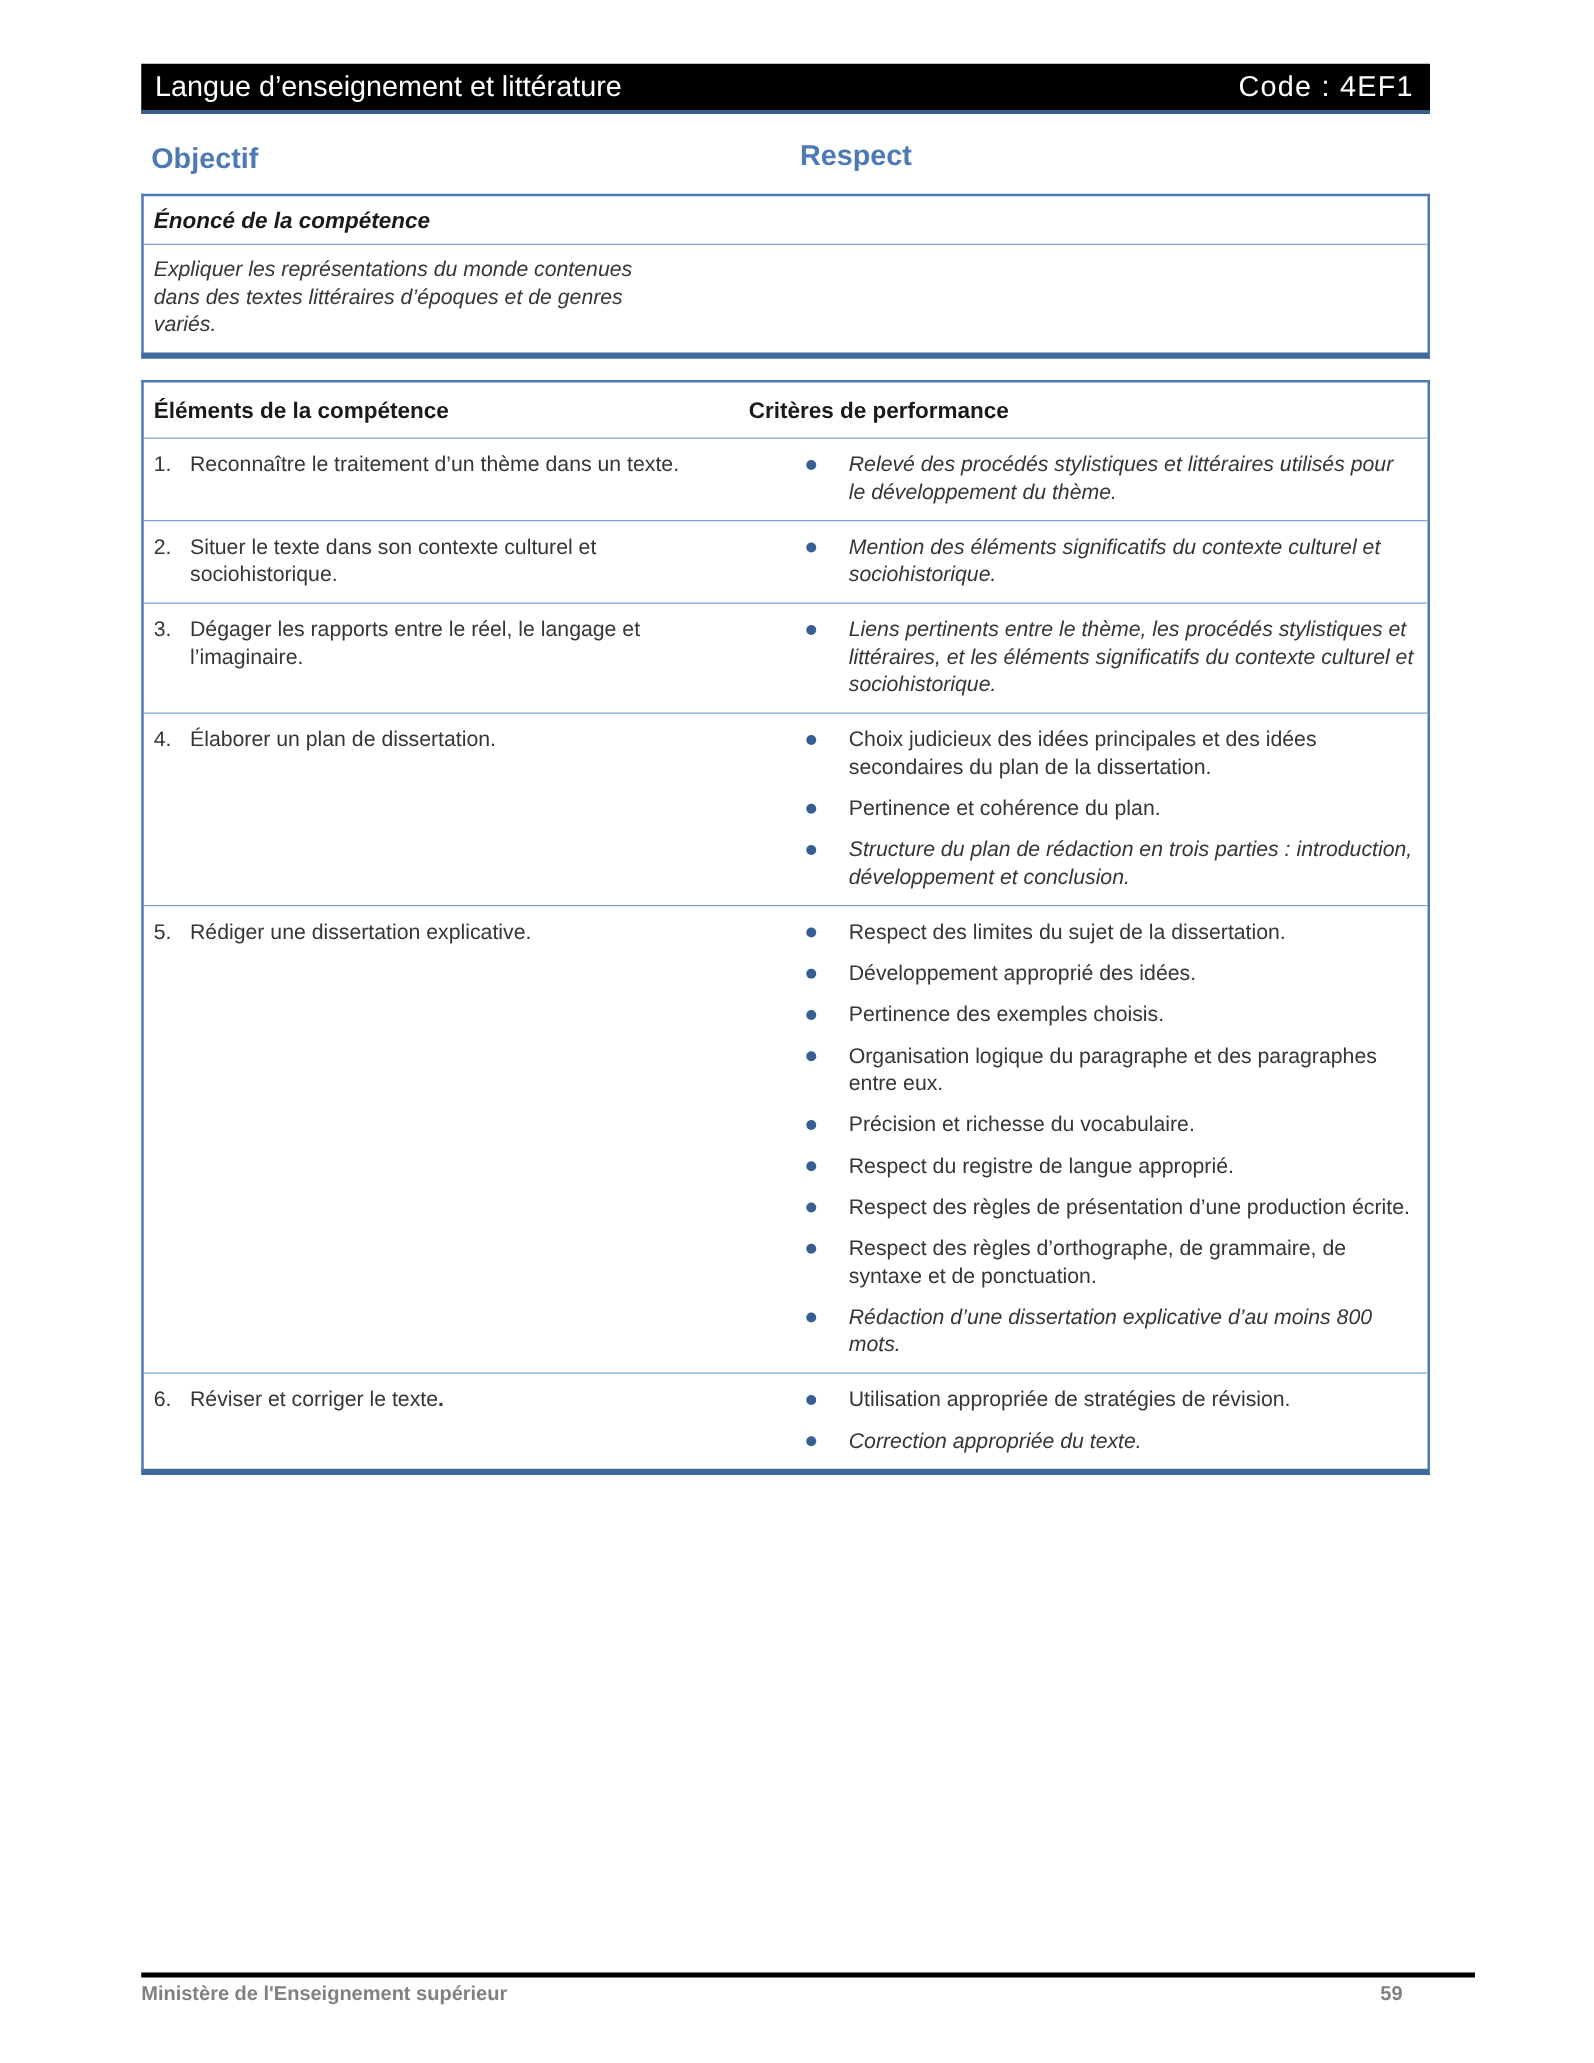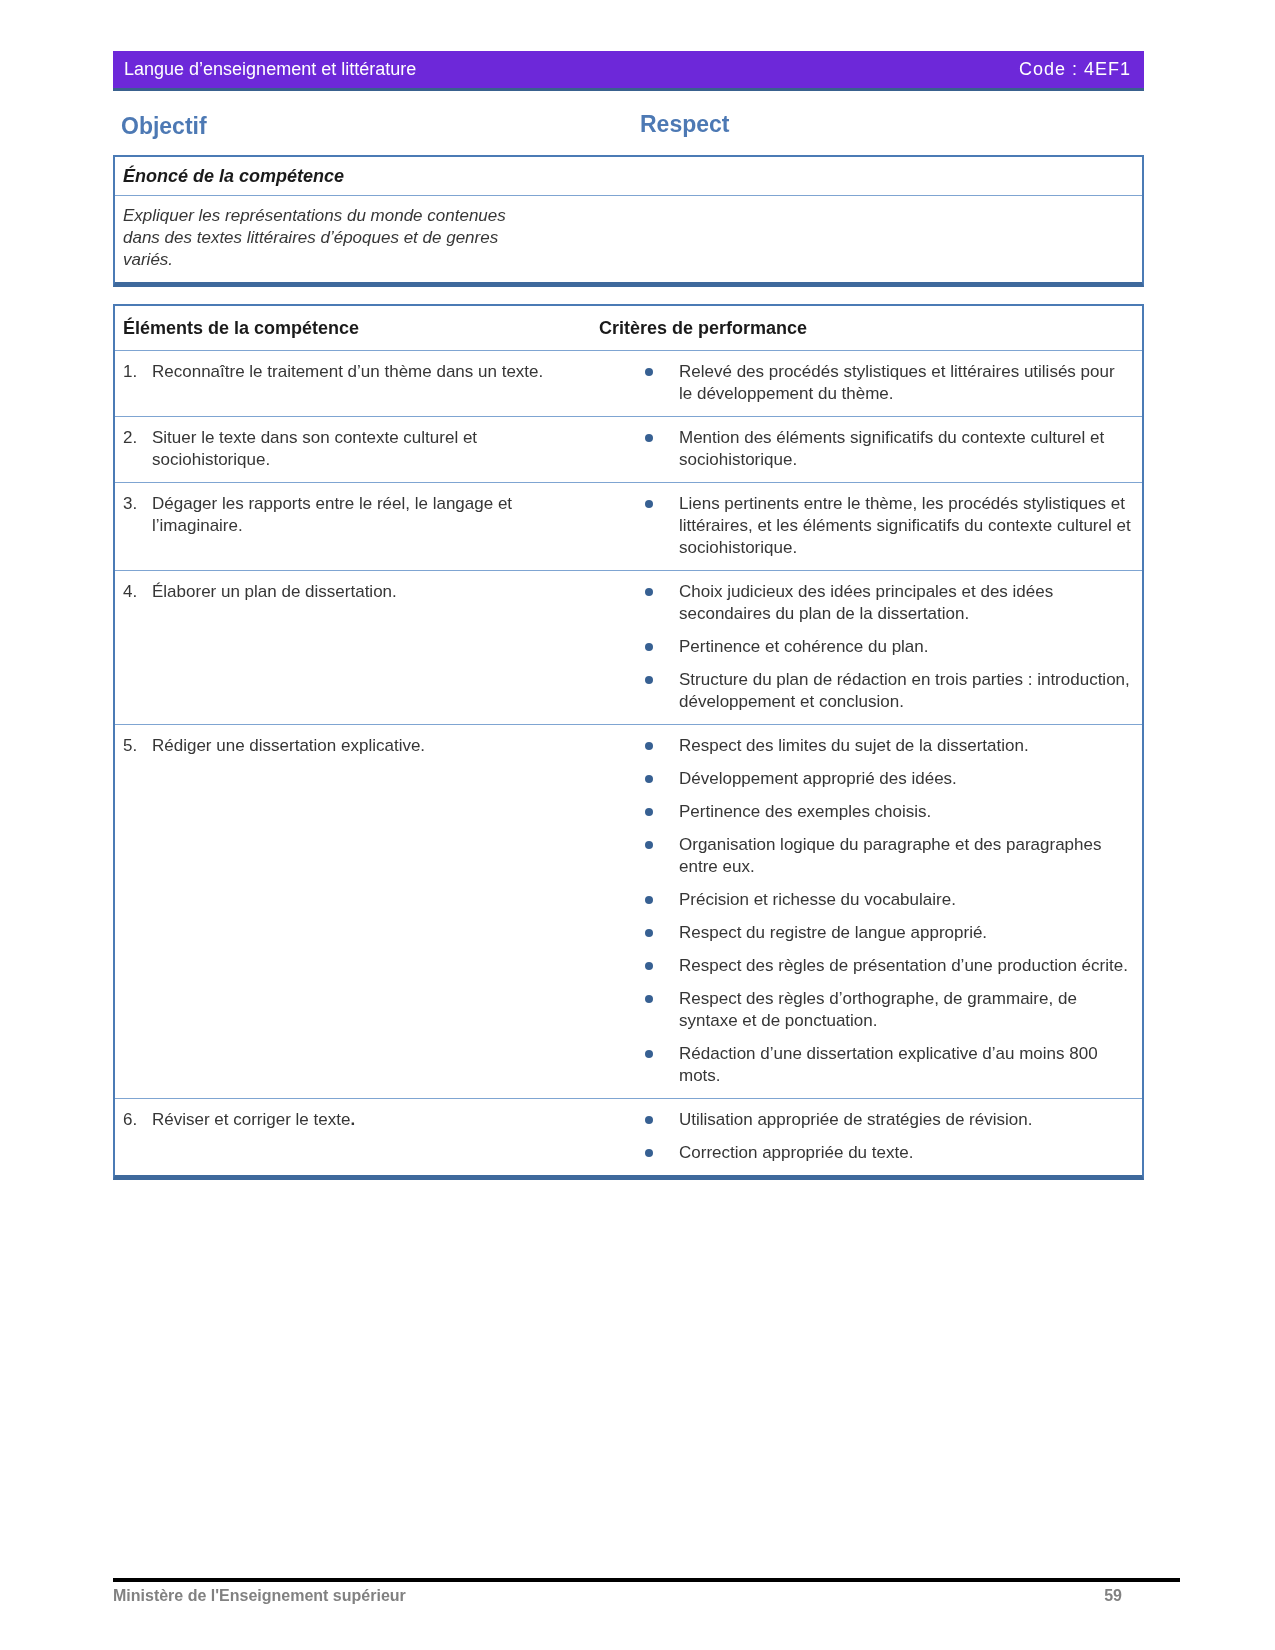--- a/index.html
+++ b/index.html
@@ -11,24 +11,24 @@
   }
   .content { position:absolute; left:113px; top:0; width:1031px; }
 
   .running-header {
     margin-top:70px; padding-left:5px;
     font-size:17px; color:#2183C9;
   }
 
   .banner {
     margin-top:51px; height:40px;
-    background:#6d28d9; border-bottom:3px solid #39618E;
+    background:#000000; border-bottom:3px solid #39618E;
     display:flex; align-items:center; justify-content:space-between;
     padding:0 13px 0 11px;
-    color:#ffffff; font-size:18px;
+    color:#ffffff; font-size:23px;
   }
   .banner .code { letter-spacing:1px; }
 
   .section-headers { position:relative; margin-top:20px; height:28px; }
   .section-headers span {
     font-size:23px; font-weight:bold; color:#4D79B4;
   }
   .section-headers .left { position:absolute; left:8px; top:2px; }
   .section-headers .right { position:absolute; left:527px; top:0; }
 
@@ -66,21 +66,21 @@
     font-size:17px; line-height:22px;
   }
   .cell-left .num { width:29px; flex-shrink:0; }
   .cell-left .element-text { display:inline-block; width:392px; }
   .cell-right { padding:10px 10px 11px 46px; }
   ul.criteria { list-style:none; }
   ul.criteria li {
     position:relative; padding-left:34px; margin-bottom:11px;
     font-size:17px; line-height:22px;
   }
-  ul.criteria li:last-child { margin-bottom:0; }
+  ul.criteria li:last-child { margin-bottom:0;font-style:italic; }
   .bullet-dot {
     position:absolute; left:0; top:7px;
     width:8px; height:8px; border-radius:50%;
     background:#376092;
   }
   b.suffix { font-weight:bold; }
 
   .footer {
     position:absolute; left:113px; top:1578px; width:1067px;
   }

